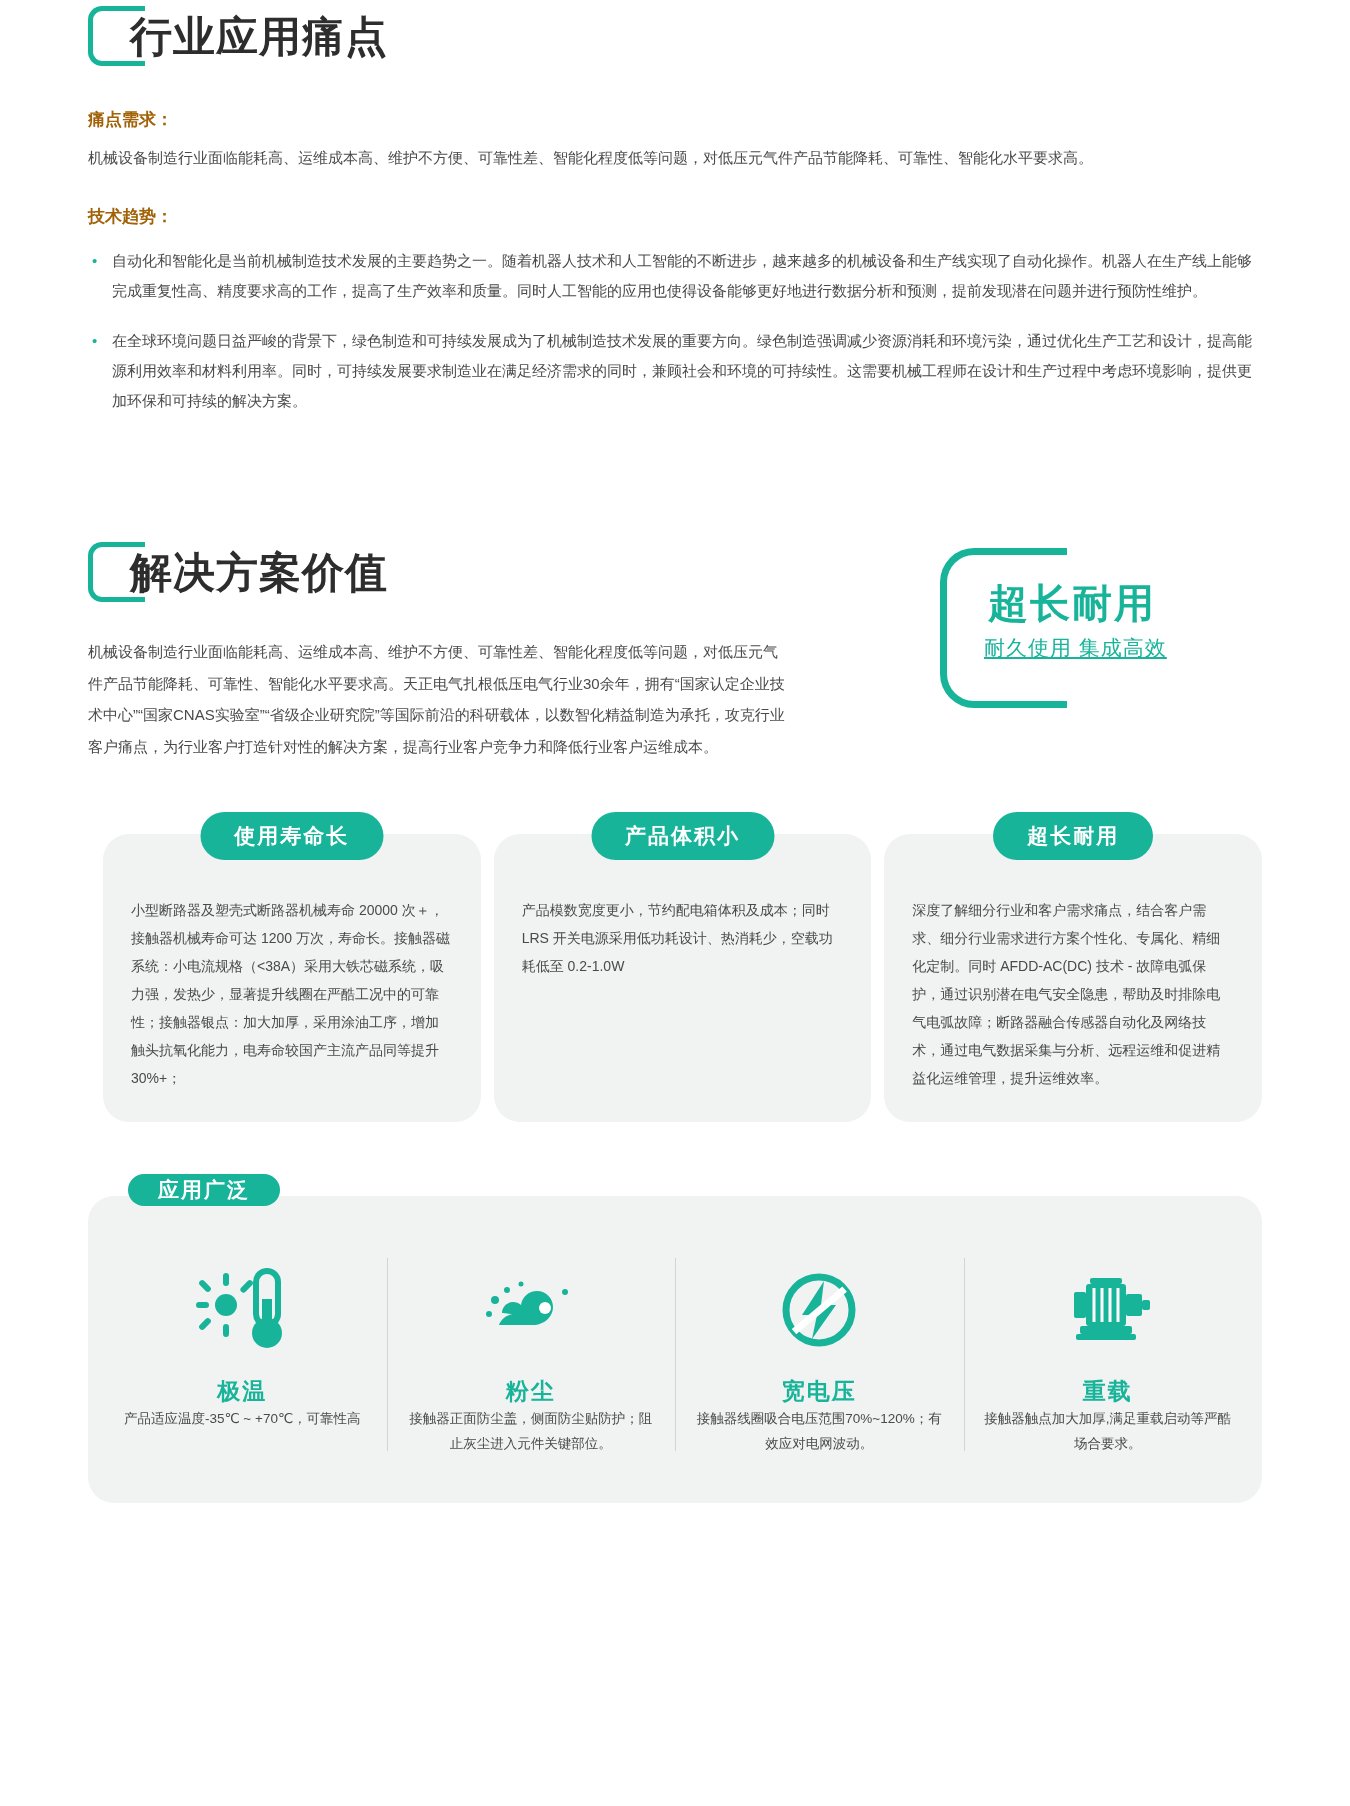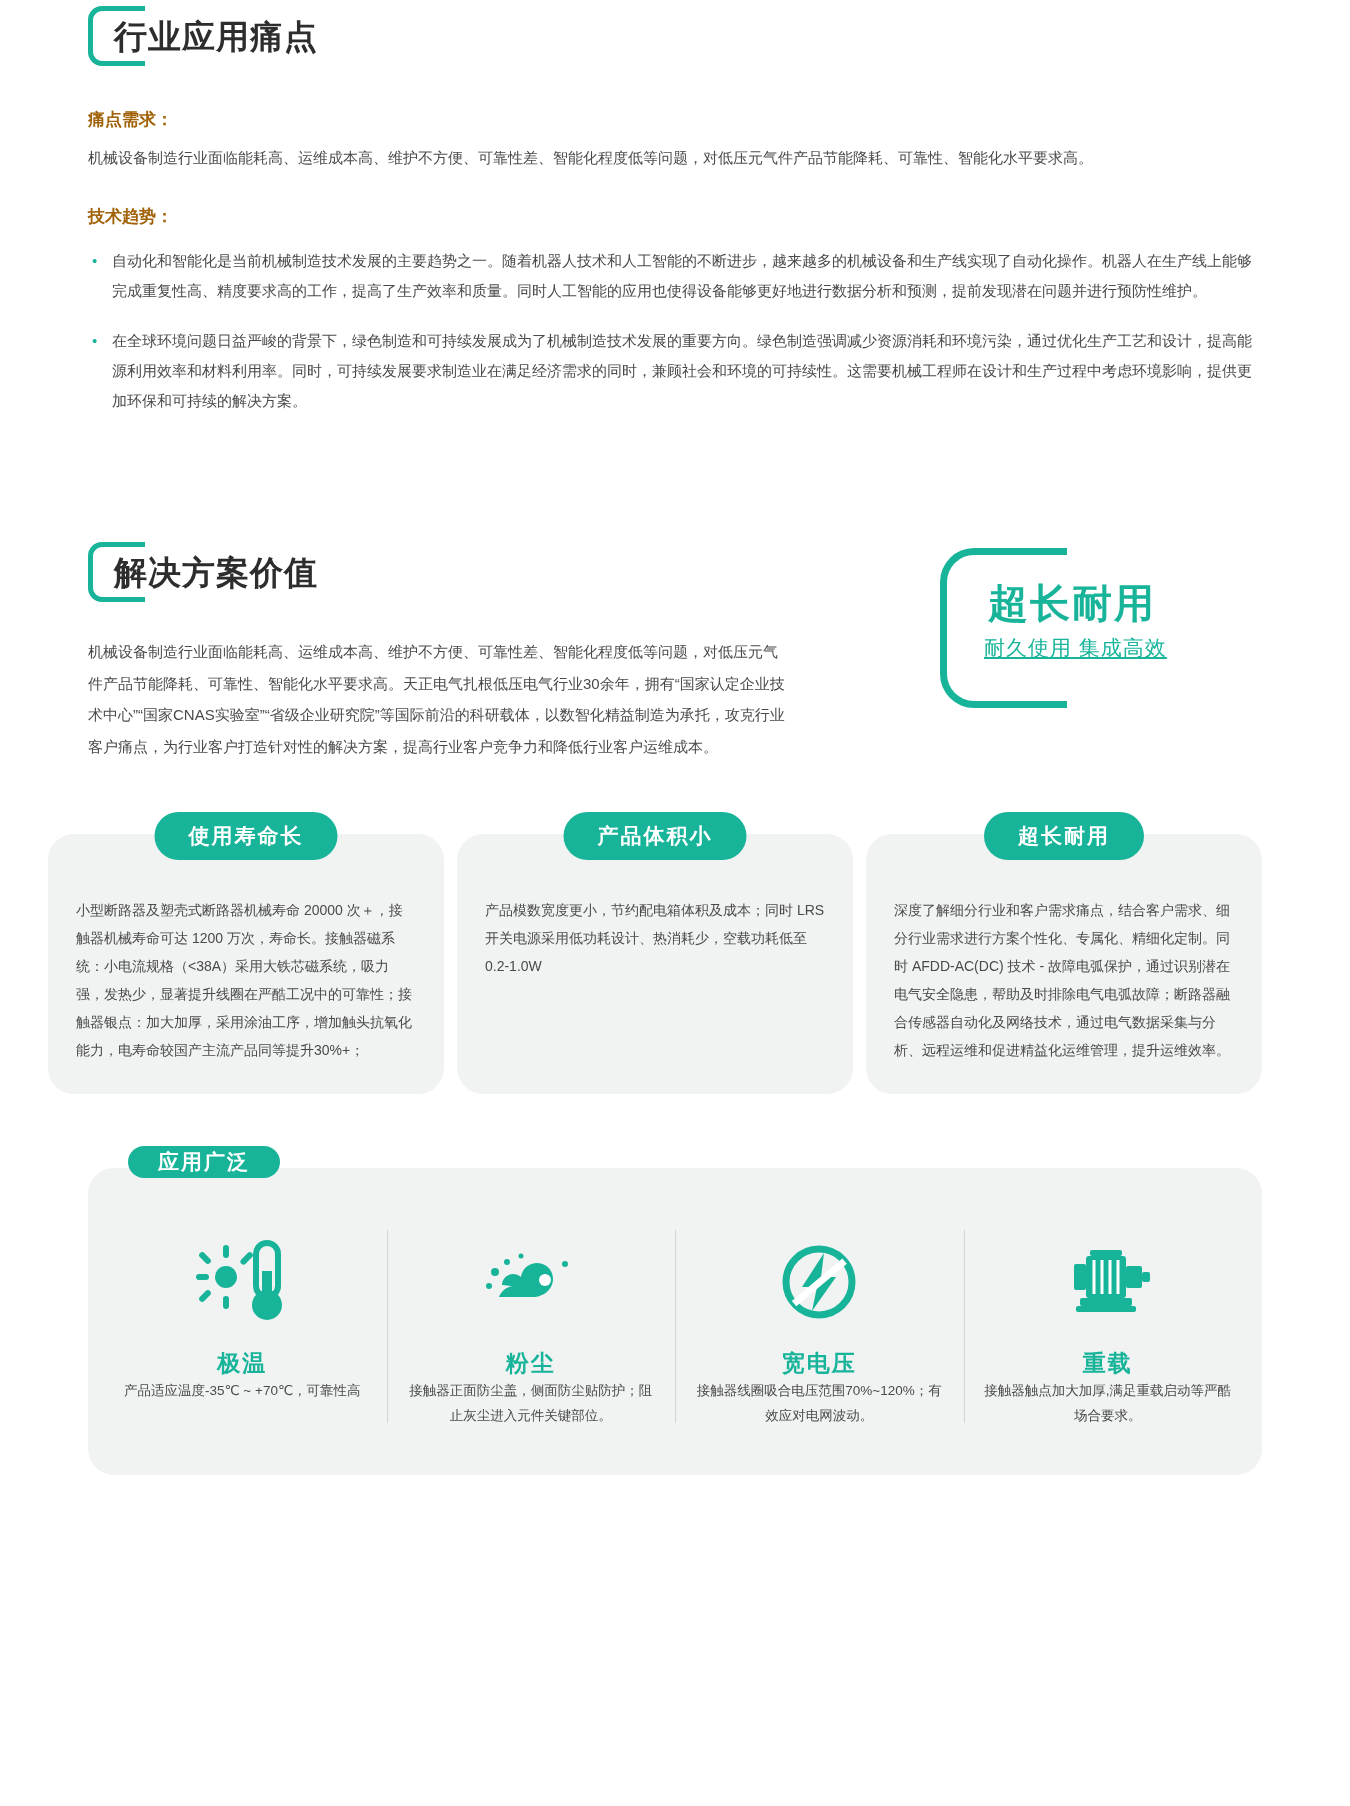--- a/index.html
+++ b/index.html
@@ -46,25 +46,25 @@
     position: absolute;
     right: -5px;
     bottom: -5px;
     width: 22px;
     height: 5px;
     background: #17b49a;
   }
   .section-title {
     position: relative;
     z-index: 2;
-    font-size: 33px;
+    font-size: 42px;
     font-weight: bold;
     color: #2d2d2d;
     letter-spacing: 1px;
-    margin-left: 26px;
+    margin-left: 42px;
   }
 
   
   .block { margin: 0 88px; }
   .sub-label {
     font-size: 17px;
     font-weight: bold;
     color: #a16207;
     margin-top: 34px;
     margin-bottom: 14px;
@@ -152,21 +152,21 @@
     color: #17b49a;
     letter-spacing: 1px;
     white-space: nowrap;
     text-decoration: underline;
   }
 
   
   .cards {
     display: flex;
     gap: 13px;
-    margin: 72px 88px 0 48px;
+    margin: 72px 88px 0 103px;
   }
   .card {
     position: relative;
     flex: 1 1 0;
     background: #f1f2f2;
     border-radius: 26px;
     padding: 62px 28px 30px 28px;
     min-height: 258px;
   }
   .card-tag {

